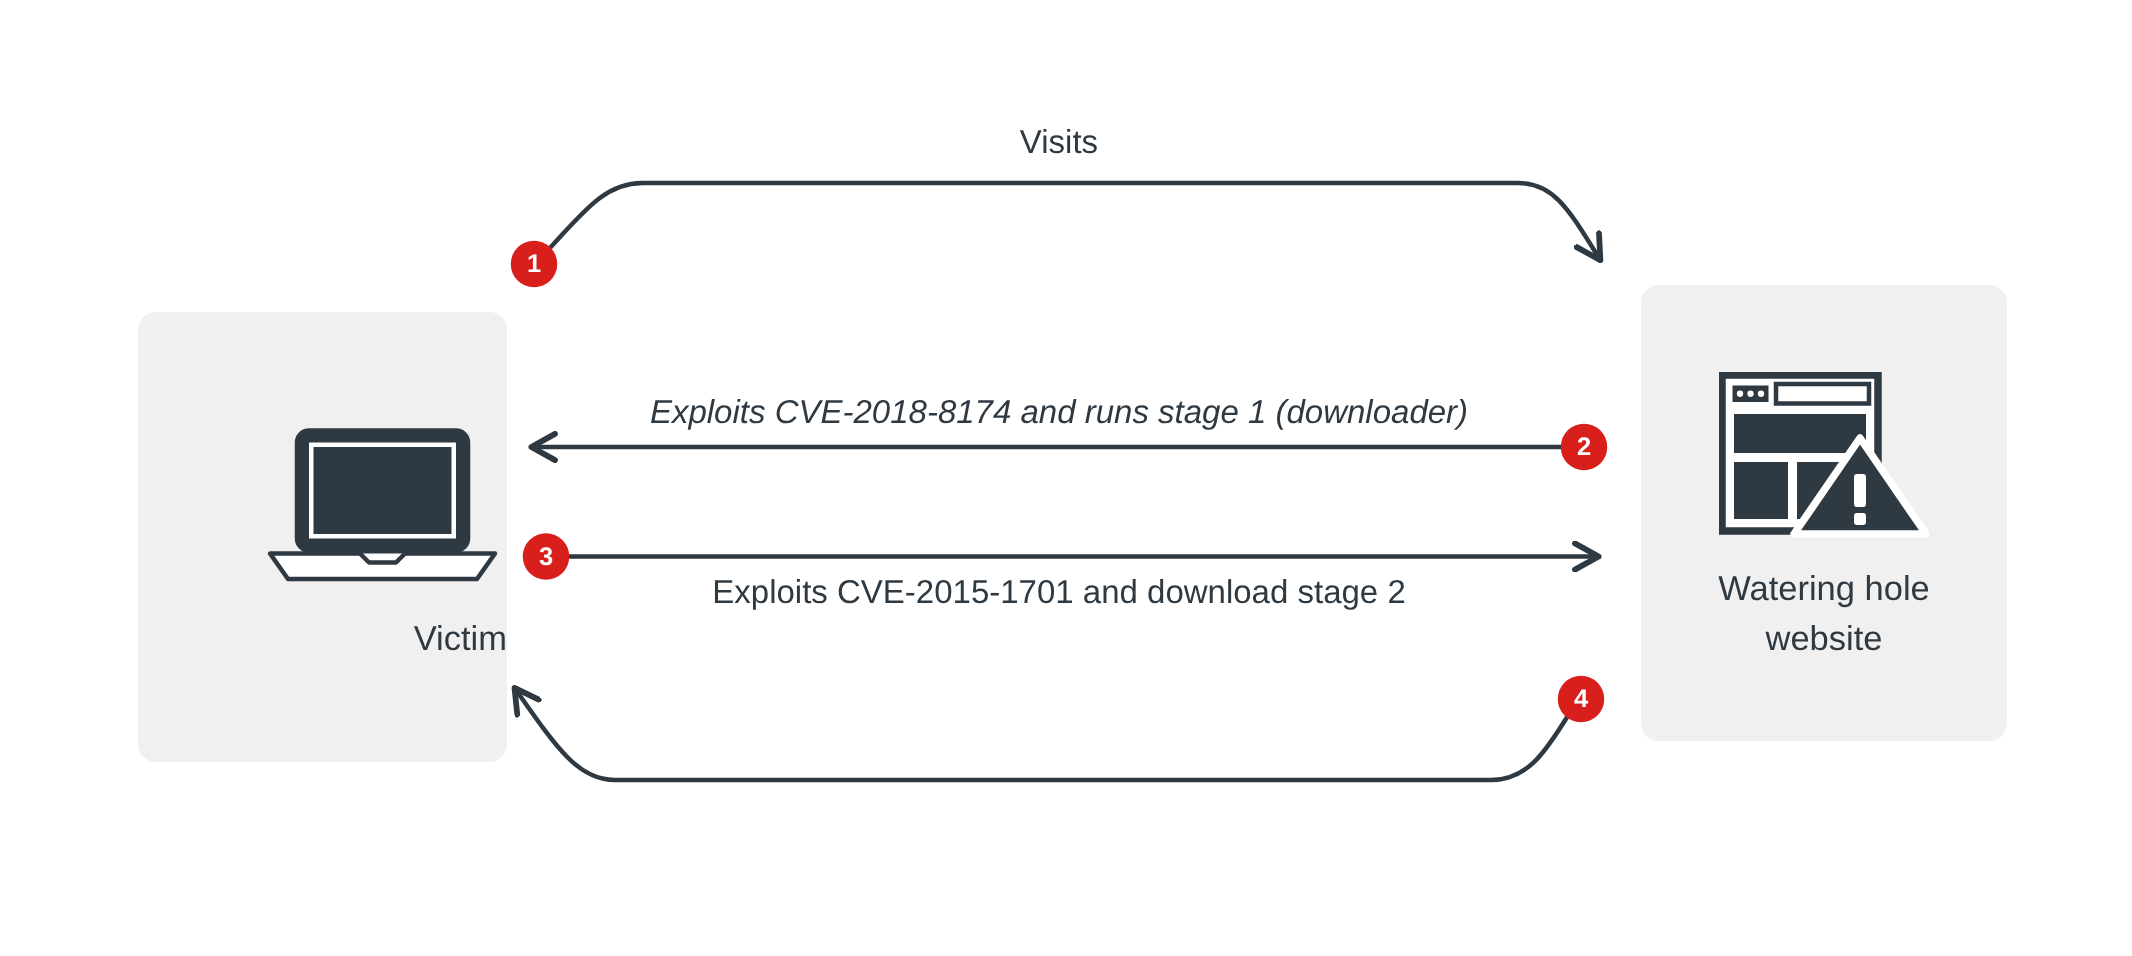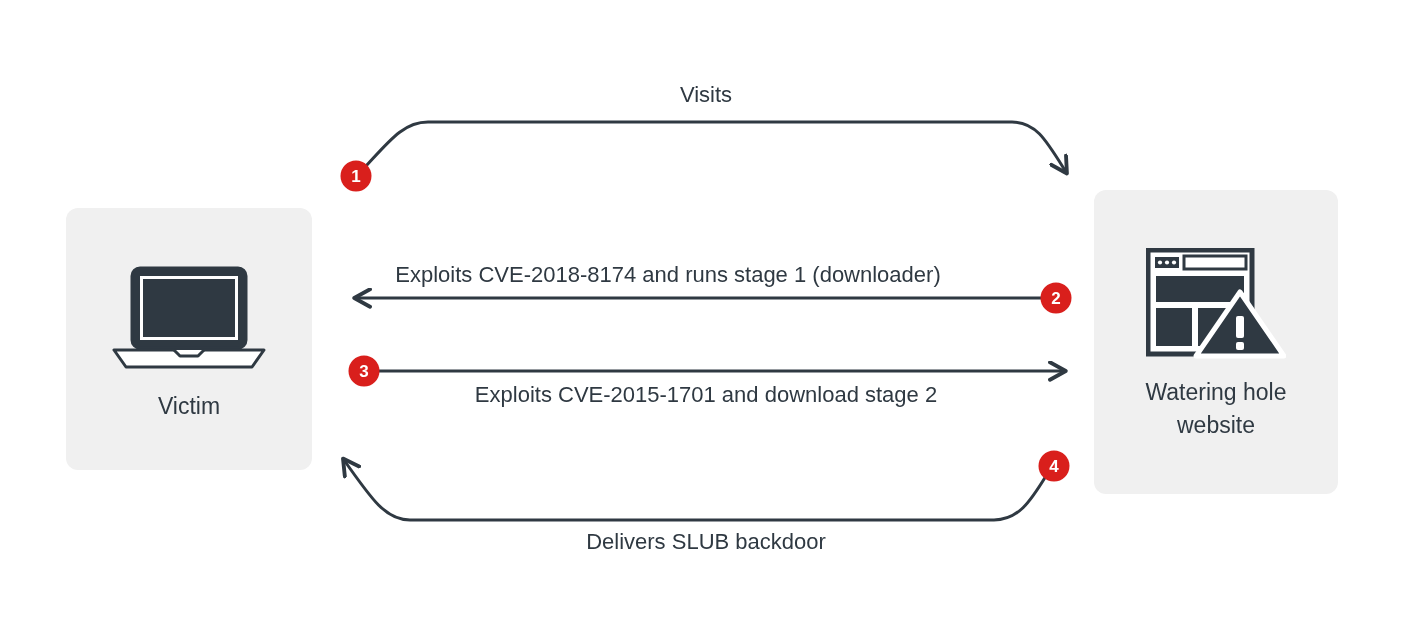--- a/index.html
+++ b/index.html
@@ -32,25 +32,26 @@
     position: absolute;
     background: #f0f0f0;
     border-radius: 12px;
     display: flex;
     flex-direction: column;
     align-items: center;
     justify-content: center;
     box-sizing: border-box;
   }
   #node-victim {
-    left: 66px;
+    left: 92px;
     top: 208px;
     width: 246px;
-    height: 262px;
+    height: 300px;
     padding-top: 10px;
+    align-items: flex-end;
   }
   #node-watering-hole {
     left: 1094px;
     top: 190px;
     width: 244px;
     height: 304px;
     padding-top: 6px;
   }
   .node-icon {
     display: block;
@@ -69,21 +70,21 @@
   .edge-label {
     position: absolute;
     font-size: 22px;
     line-height: 1.2;
     color: #2f3942;
     white-space: nowrap;
     text-align: right;
     transform: translateX(-50%);
   }
   #label-visits      { left: 706px; top: 82px; }
-  #label-step2       { left: 668px; top: 262px; }
+  #label-step2       { left: 706px; top: 262px; font-style: italic; }
   #label-step3       { left: 706px; top: 382px; }
   #label-step4       { left: 706px; top: 529px; }
 
   
   .badge {
     position: absolute;
     width: 31px;
     height: 31px;
     border-radius: 50%;
     background: #d91f1c;
@@ -162,20 +163,19 @@
         <rect x="90" y="94" width="8" height="8" rx="2" fill="#ffffff"></rect>
       </svg>
     </span>
     <div class="node-label">Watering hole
 website</div>
   </div>
 
   <div class="edge-label" id="label-visits">Visits</div>
   <div class="edge-label" id="label-step2">Exploits CVE-2018-8174 and runs stage 1 (downloader)</div>
   <div class="edge-label" id="label-step3">Exploits CVE-2015-1701 and download stage 2</div>
-  <div class="edge-label" id="label-step4">Delivers SLUB backdoor</div>
 
   <div class="badge" id="badge-1">1</div>
   <div class="badge" id="badge-2">2</div>
   <div class="badge" id="badge-3">3</div>
   <div class="badge" id="badge-4">4</div>
 
 </div>
 
 </body></html>

